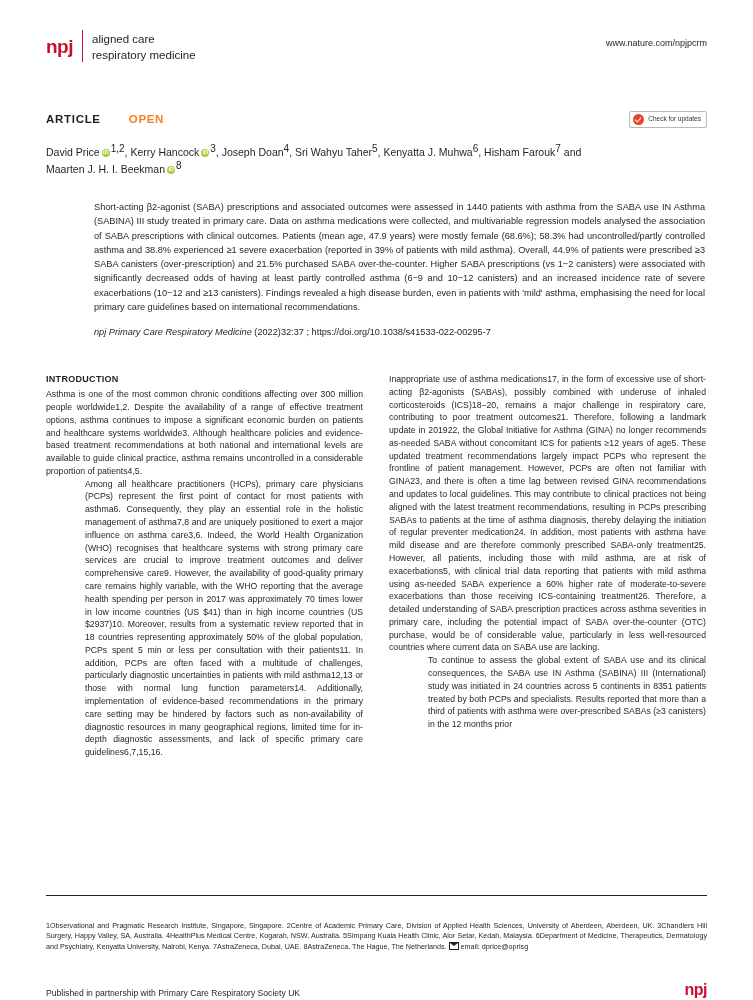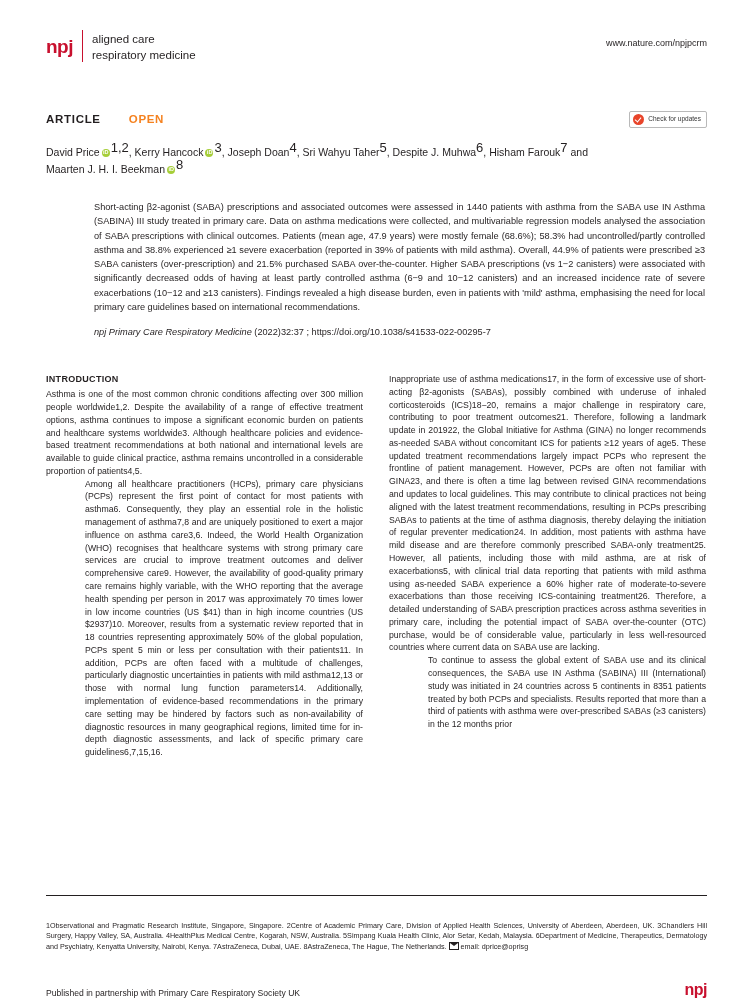--- a/index.html
+++ b/index.html
@@ -152,21 +152,21 @@
   .orcid:after {
     content: "iD";
     position: absolute;
     left: 1.4px;
     top: -1px;
     font-size: 5.5px;
     color: #fff;
     font-family: "Liberation Sans", sans-serif;
     font-weight: bold;
   }
-  sup { font-size: 13px; vertical-align: super; line-height: 0; }
+  sup { font-size: 10px; vertical-align: super; line-height: 0; }
 
   
   .abstract-wrap {
     margin-top: 22px;
     padding-left: 48px;
     padding-right: 2px;
   }
   .abstract {
     font-family: "Liberation Sans", sans-serif;
     font-size: 9.2px;
@@ -286,21 +286,21 @@
     <span class="label-article">ARTICLE</span>
     <span class="label-open">OPEN</span>
     <span class="check-updates">
       <span class="cu-icon"></span>
       <span class="cu-text">Check for updates</span>
     </span>
   </div>
 
 
   <div class="authors">
-    <span>David Price</span><span class="orcid"></span><sup>1,2</sup><span>, Kerry Hancock</span><span class="orcid"></span><sup>3</sup><span>, Joseph Doan</span><sup>4</sup><span>, Sri Wahyu Taher</span><sup>5</sup><span>, Despite J. Muhwa</span><sup>6</sup><span>, Hisham Farouk</span><sup>7</sup><span> and</span><br>
+    <span>David Price</span><span class="orcid"></span><sup>1,2</sup><span>, Kerry Hancock</span><span class="orcid"></span><sup>3</sup><span>, Joseph Doan</span><sup>4</sup><span>, Sri Wahyu Taher</span><sup>5</sup><span>, Kenyatta J. Muhwa</span><sup>6</sup><span>, Hisham Farouk</span><sup>7</sup><span> and</span><br>
     <span>Maarten J. H. I. Beekman</span><span class="orcid"></span><sup>8</sup>
   </div>
 
   <div class="abstract-wrap">
     <div class="abstract">Short-acting β2-agonist (SABA) prescriptions and associated outcomes were assessed in 1440 patients with asthma from the SABA use IN Asthma (SABINA) III study treated in primary care. Data on asthma medications were collected, and multivariable regression models analysed the association of SABA prescriptions with clinical outcomes. Patients (mean age, 47.9 years) were mostly female (68.6%); 58.3% had uncontrolled/partly controlled asthma and 38.8% experienced ≥1 severe exacerbation (reported in 39% of patients with mild asthma). Overall, 44.9% of patients were prescribed ≥3 SABA canisters (over-prescription) and 21.5% purchased SABA over-the-counter. Higher SABA prescriptions (vs 1−2 canisters) were associated with significantly decreased odds of having at least partly controlled asthma (6−9 and 10−12 canisters) and an increased incidence rate of severe exacerbations (10−12 and ≥13 canisters). Findings revealed a high disease burden, even in patients with 'mild' asthma, emphasising the need for local primary care guidelines based on international recommendations.</div>
     <div class="citation">
       <span>npj Primary Care Respiratory Medicine</span><span class="nonital"> (2022)32:37 ; https://doi.org/10.1038/s41533-022-00295-7</span>
     </div>
   </div>
 

